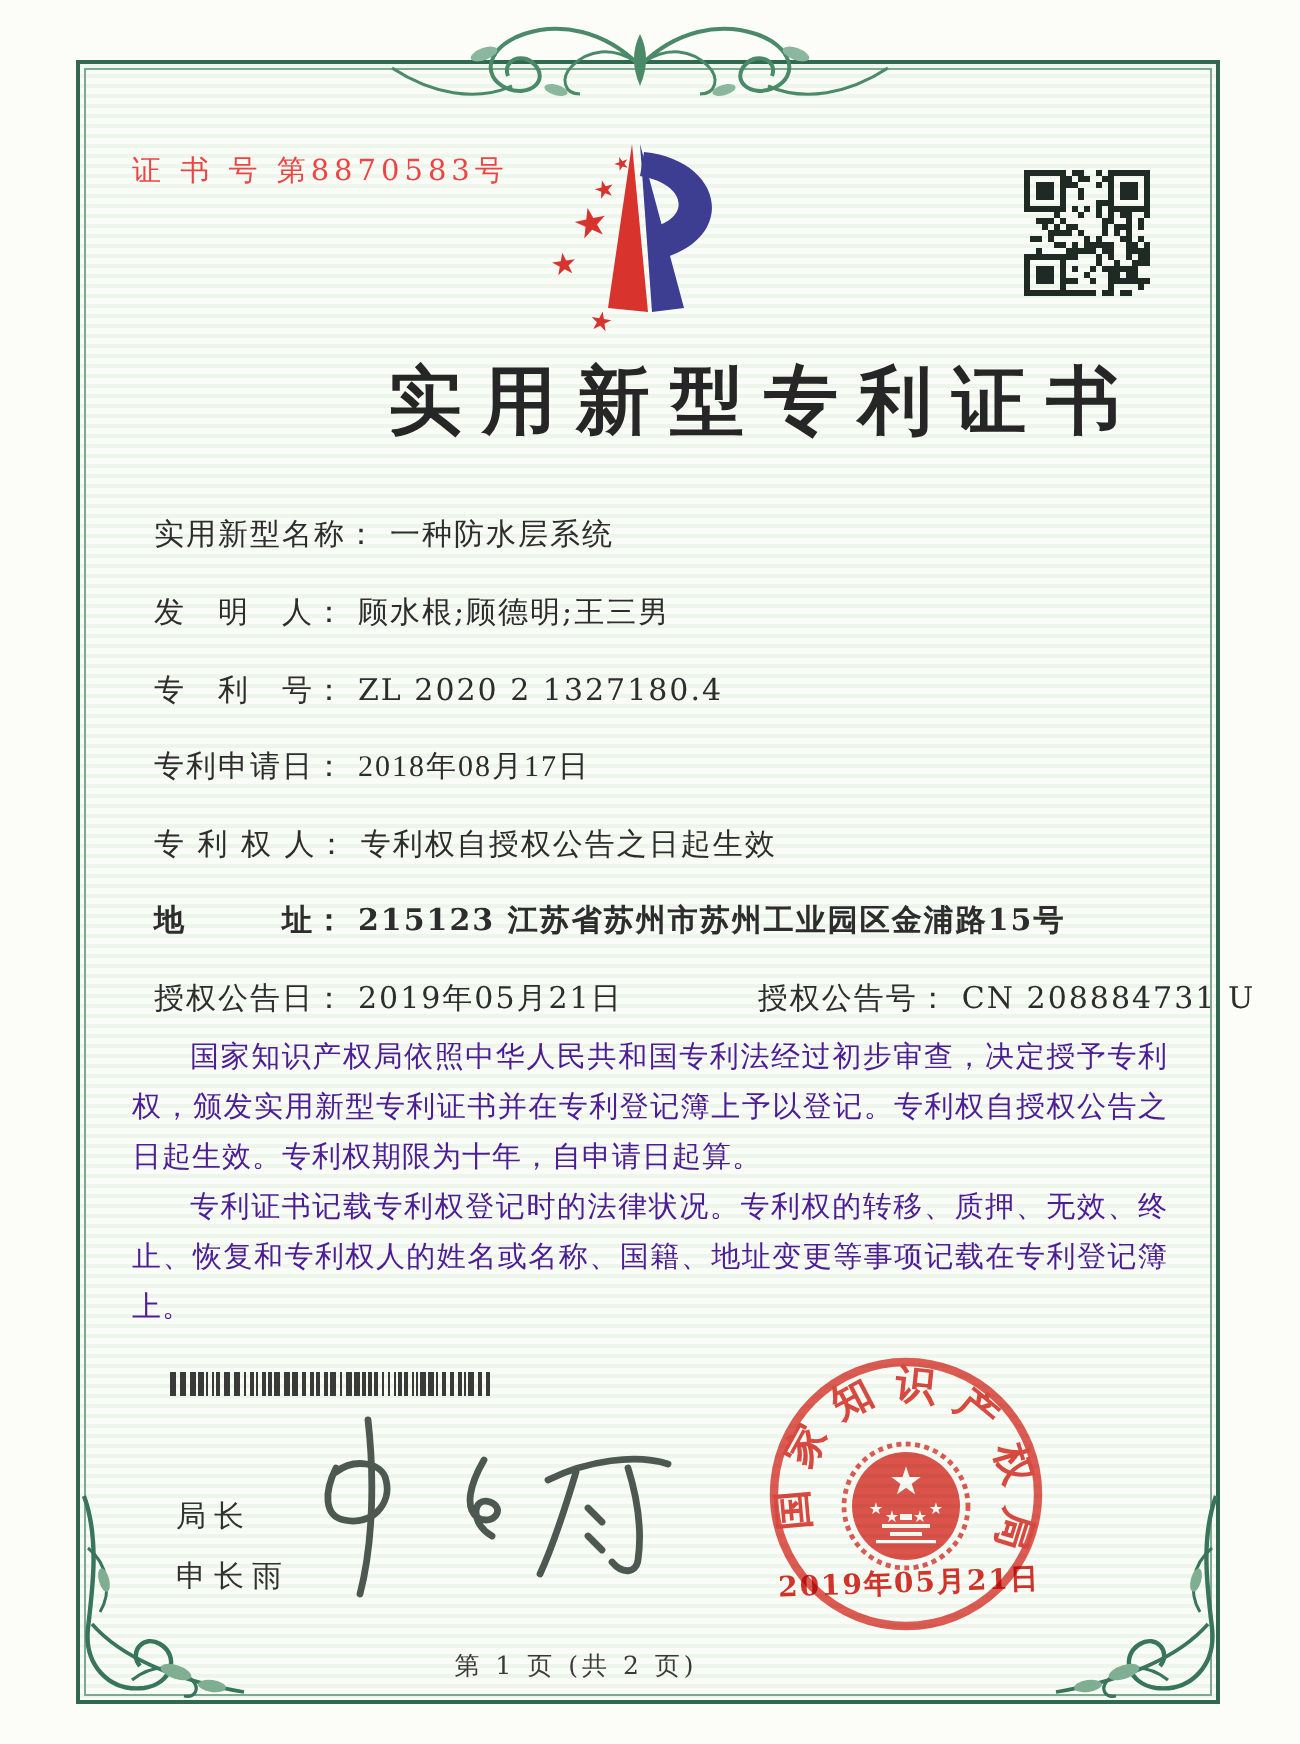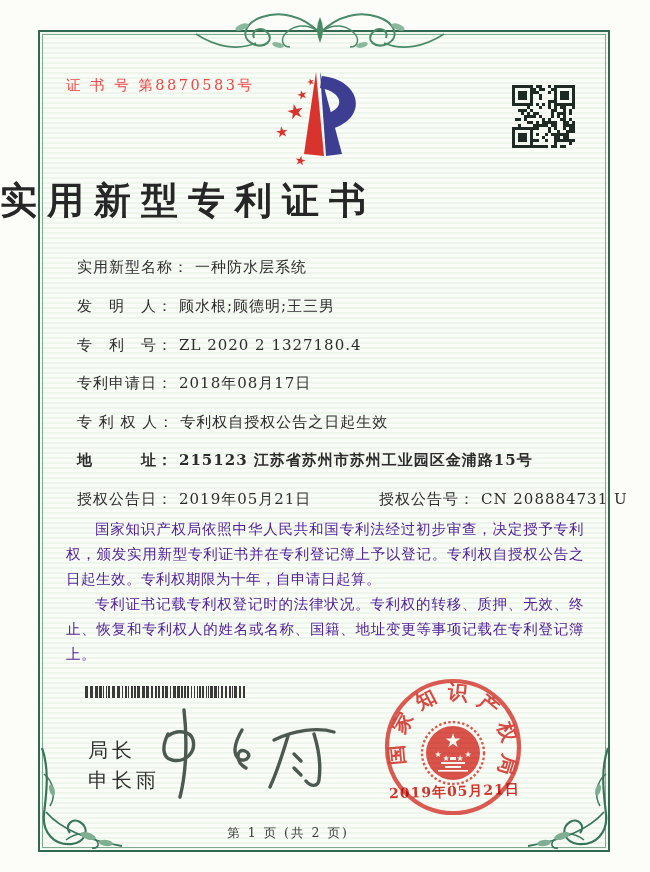--- a/index.html
+++ b/index.html
@@ -7,31 +7,31 @@
   .abs{position:absolute;}
   
   .frame{position:absolute;left:38px;top:30px;width:568px;height:818px;
     border:2px solid #30694f;
     background:repeating-linear-gradient(180deg,#eef5eb 0px,#eef5eb 2px,#fafcf7 2px,#fafcf7 5px);}
   .frame-inner{position:absolute;inset:2px;border:1px solid #7fa98f;}
   
   .cert-no{left:66px;top:76px;font-size:14.5px;letter-spacing:2.5px;color:#ef4444;}
   .logo{left:258px;top:68px;}
   .qr{left:512px;top:85px;width:63px;height:63px;}
-  .title{left:0;top:176px;width:570px;text-align:left;font-size:37px;font-weight:600;
+  .title{left:0;top:176px;width:570px;text-align:right;font-size:37px;font-weight:600;
     letter-spacing:10px;color:#262626;}
   
   .field{left:77px;font-size:15px;color:#2d2d2d;letter-spacing:1px;white-space:nowrap;}
   .fv{margin-left:6px;}
   
   .legal{left:66px;width:518px;font-size:14.5px;line-height:25px;color:#4c1d95;
     text-align:justify;text-indent:2em;letter-spacing:.5px;}
   
   .barcode{left:85px;top:683px;}
-  .director{left:88px;font-size:20px;letter-spacing:4px;color:#323232;}
+  .director{left:88px;font-size:15px;letter-spacing:4px;color:#323232;margin-top:12px;}
   .sig{left:142px;top:702px;opacity:.92;}
   .seal{left:377px;top:671px;mix-blend-mode:multiply;opacity:.92;}
   .seal-date{left:382px;top:783px;width:145px;text-align:center;font-size:14px;font-weight:600;
     color:#d8352c;letter-spacing:1px;transform:rotate(-2deg);mix-blend-mode:multiply;}
   .footer{left:0;top:825px;width:576px;text-align:center;font-size:12.5px;color:#3a3a3a;
     letter-spacing:2px;}
 </style>
 </head>
 <body>
 
@@ -320,21 +320,21 @@
 
 <div class="abs field" style="top:258px;">
   <span>实用新型名称：</span><span class="fv">一种防水层系统</span>
 </div>
 <div class="abs field" style="top:297px;">
   <span>发　明　人：</span><span class="fv">顾水根;顾德明;王三男</span>
 </div>
 <div class="abs field" style="top:336px;">
   <span>专　利　号：</span><span class="fv">ZL 2020 2 1327180.4</span>
 </div>
-<div class="abs field" style="top:374px;">
+<div class="abs field" style="top:374px;font-family:Liberation Serif, serif;">
   <span>专利申请日：</span><span class="fv">2018年08月17日</span>
 </div>
 <div class="abs field" style="top:413px;">
   <span>专 利 权 人：</span><span class="fv">专利权自授权公告之日起生效</span>
 </div>
 <div class="abs field" style="top:451px;font-weight:bold;">
   <span>地　　　址：</span><span class="fv">215123 江苏省苏州市苏州工业园区金浦路15号</span>
 </div>
 <div class="abs field" style="top:490px;">
   <span>授权公告日：</span><span class="fv">2019年05月21日</span>

